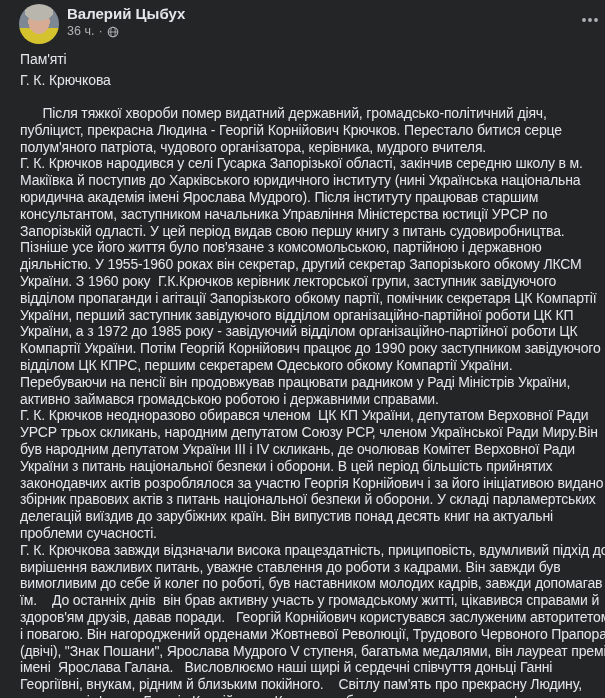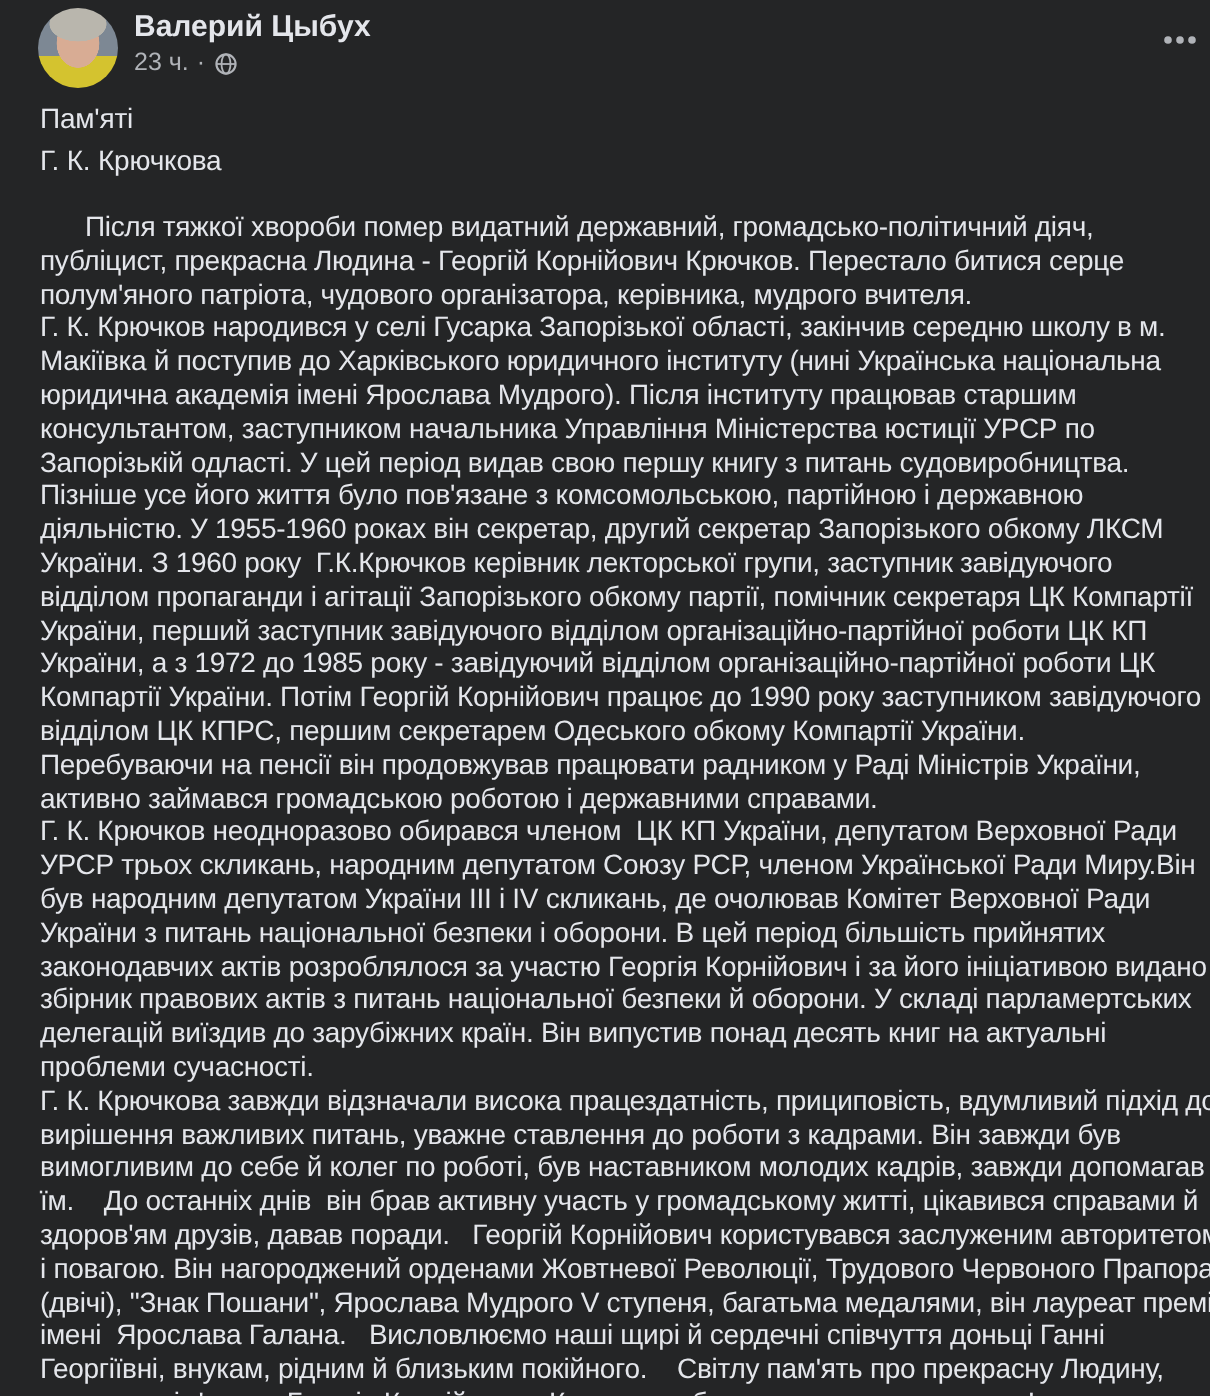--- a/index.html
+++ b/index.html
@@ -44,21 +44,21 @@
 </head>
 <body>
 
 <div class="post">
 
   <div class="post-header">
     <div class="avatar"></div>
     <div class="header-text">
       <div class="author">Валерий Цыбух</div>
       <div class="meta">
-        <span>23 ч.</span>
+        <span>36 ч.</span>
         <span class="sep">·</span>
         <span class="globe">
           <svg width="12" height="12" viewBox="0 0 16 16">
             <circle cx="8" cy="8" r="6.4" fill="none" stroke="#b0b3b8" stroke-width="1.4"></circle>
             <ellipse cx="8" cy="8" rx="3" ry="6.4" fill="none" stroke="#b0b3b8" stroke-width="1.2"></ellipse>
             <line x1="1.6" y1="8" x2="14.4" y2="8" stroke="#b0b3b8" stroke-width="1.2"></line>
           </svg>
         </span>
       </div>
     </div>

